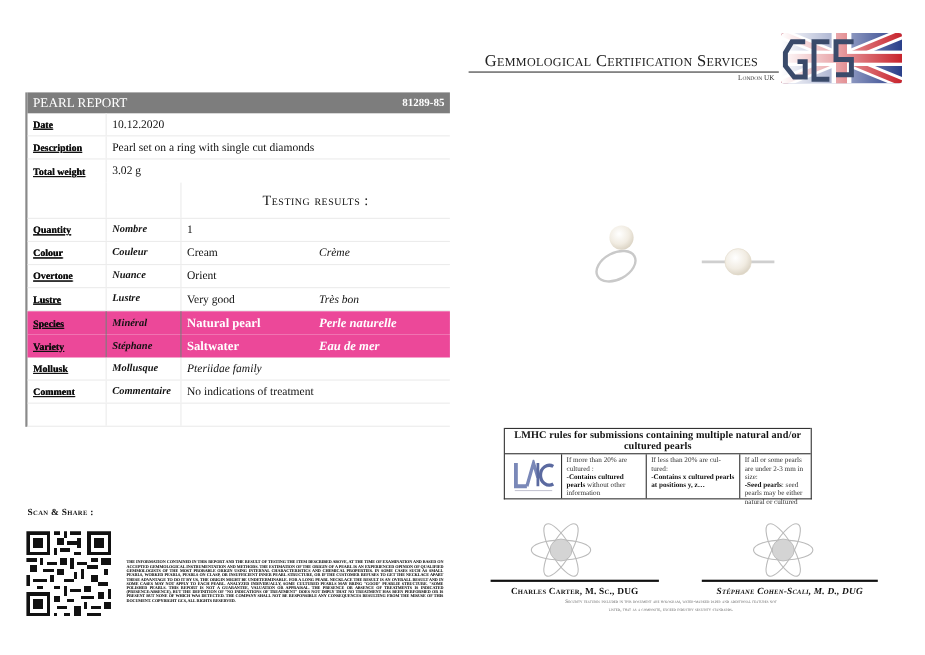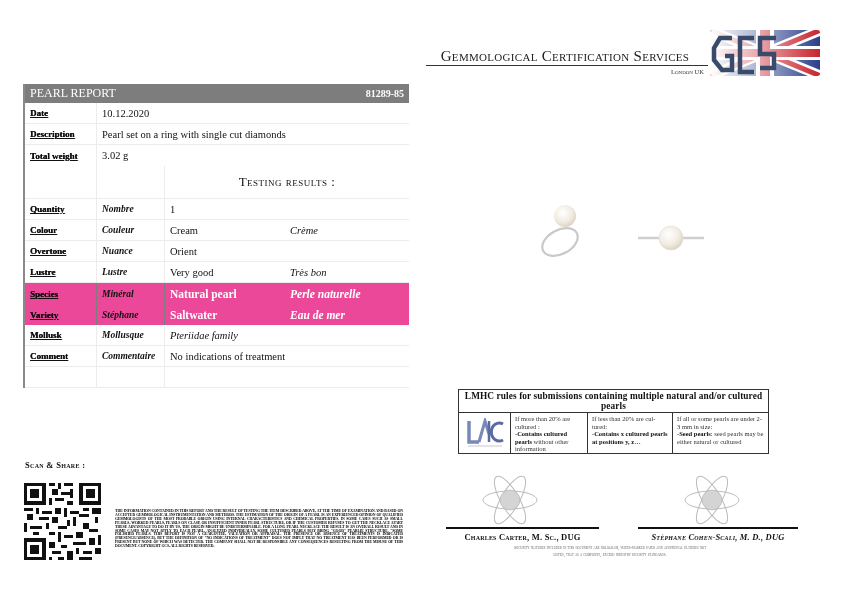--- a/index.html
+++ b/index.html
@@ -32,21 +32,21 @@
   .row.dark { background: #ec4899; border-bottom: none; }
   .row.dark .c1, .row.dark .c2 { border-right-color: #7d7d7d; }
   .row.dark .c3 { color: #fff; font-weight: bold; font-size: 11.5px; }
   .row.dark .c4 { color: #fff; font-weight: bold; font-size: 11.5px; }
   .row.empty { height: 20px; }
 
   
   .photo { position: absolute; }
 
   
-  .lmhc { position: absolute; left: 458px; top: 389px; width: 311px; border: 1px solid #333; border-top: none; }
+  .lmhc { position: absolute; left: 458px; top: 389px; width: 280px; border: 1px solid #333; border-top: none; }
   .lmhc-title { font-size: 9.3px; font-weight: bold; text-align: center; border-top: 1px solid #333; border-bottom: 1px solid #333; padding: 1px 0; letter-spacing: 0.1px; }
   .lmhc-body { display: flex; height: 40px; }
   .lmhc-logo { width: 52px; border-right: 1px solid #333; display: flex; align-items: center; justify-content: center; }
   .lmhc-col { font-size: 6.5px; line-height: 7.6px; padding: 2px 4px; border-right: 1px solid #333; color: #333; }
   .lmhc-col:last-child { border-right: none; }
   .lmhc-col b { color: #111; }
   .lmhc-c1 { width: 77px; } .lmhc-c2 { width: 85px; } .lmhc-c3 { flex: 1; }
 
   
   .sig { position: absolute; top: 527px; width: 160px; text-align: center; }

